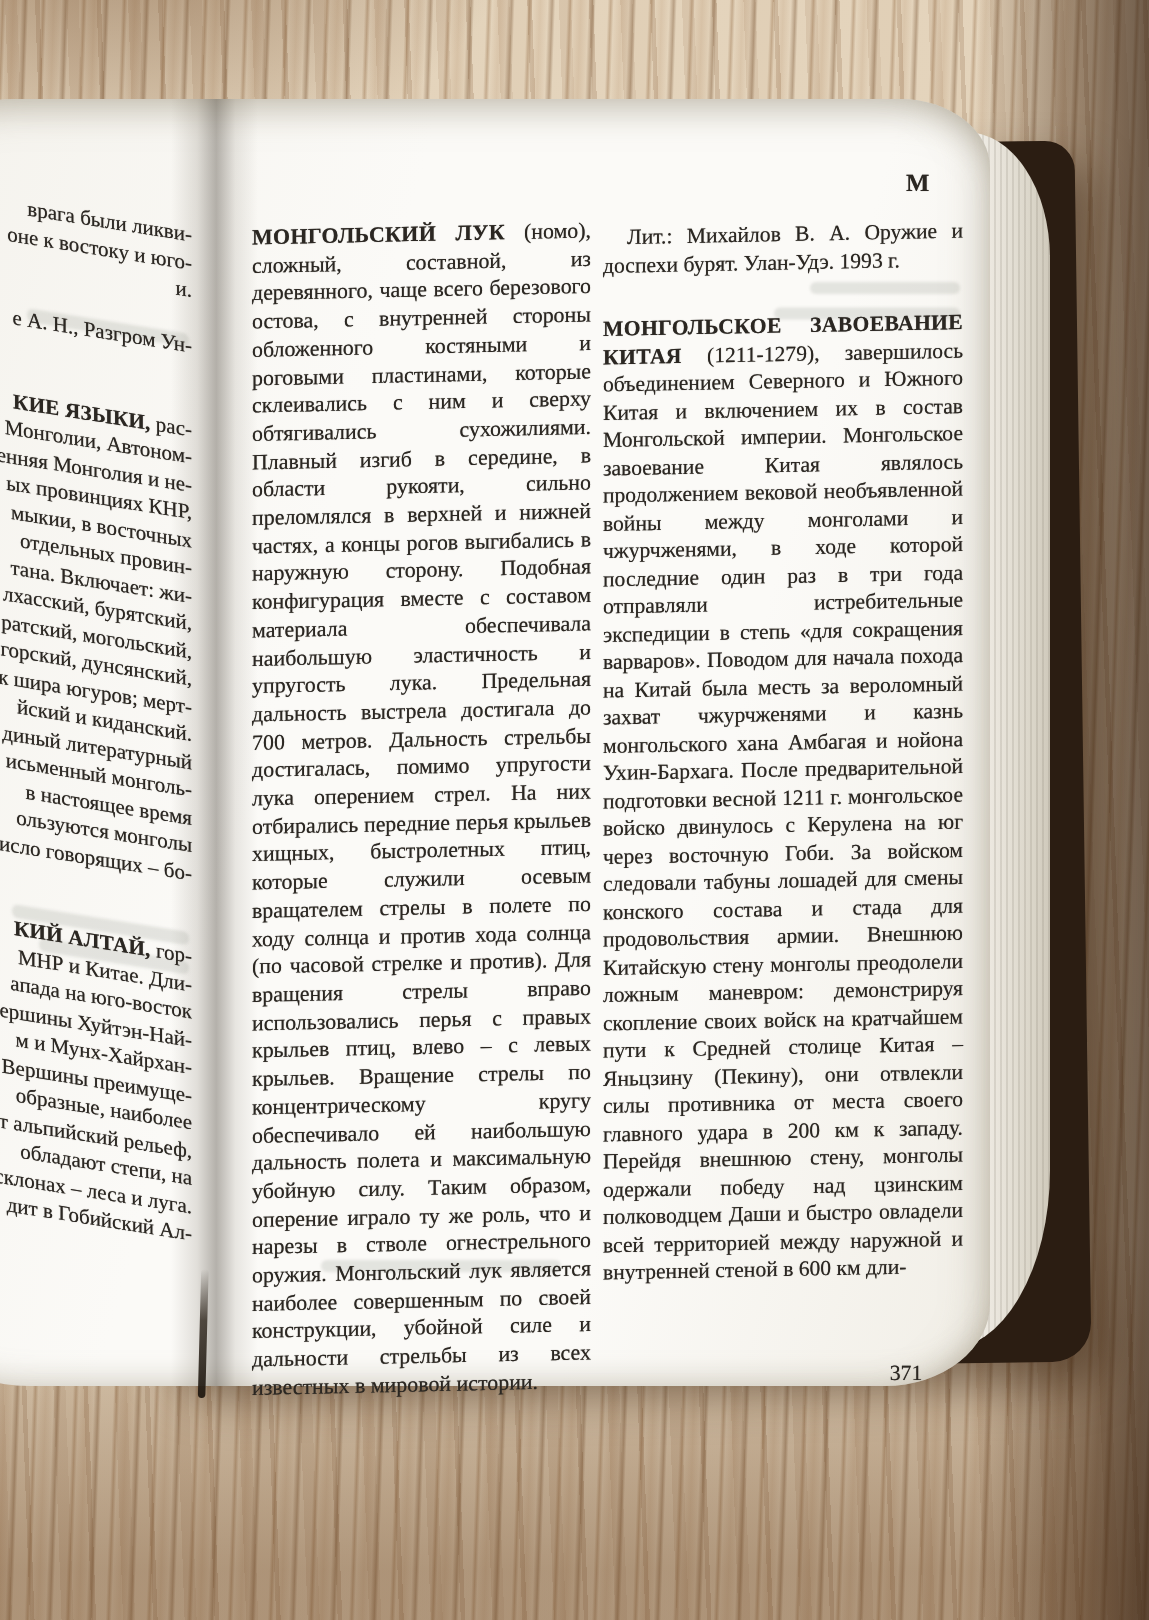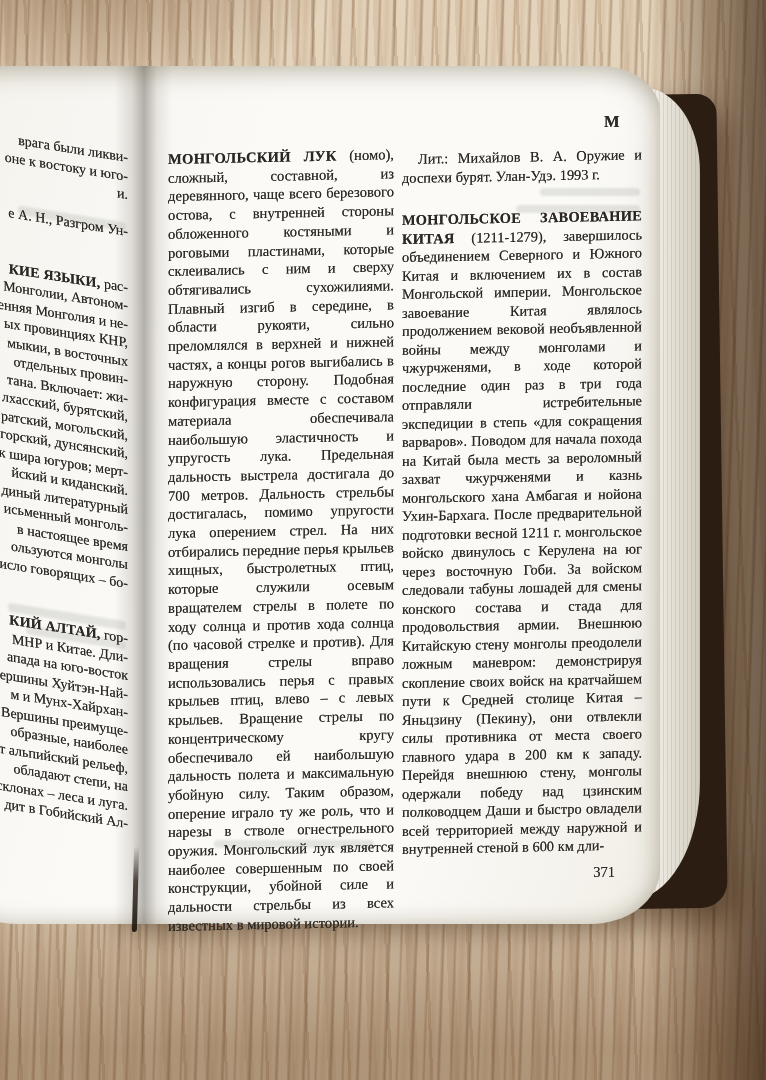--- a/index.html
+++ b/index.html
@@ -85,21 +85,21 @@
     transform:skewY(-1.1deg);transform-origin:0 0;
   }
   .col1 p,.col2 p{margin:0;}
   .entry b{letter-spacing:.25px;}
   .lit{text-indent:16px;margin:0 0 24px 0 !important;}
   .running-head{
     position:absolute;left:604px;top:112px;width:40px;z-index:6;
     font-weight:bold;font-size:16.5px;
   }
   .page-number{
-    position:absolute;left:574px;top:864px;width:60px;z-index:6;
+    position:absolute;left:574px;top:908px;width:60px;z-index:6;
     text-align:center;font-size:14.5px;
   }
   
   .bleed{
     position:absolute;z-index:5;height:9px;border-radius:4px;
     background:rgba(135,142,130,.20);filter:blur(1px);
   }
   .b1{left:18px;top:214px;width:108px;transform:skewY(9deg);}
   .b2{left:8px;top:612px;width:118px;transform:skewY(9deg);}
   .b3{left:26px;top:633px;width:100px;transform:skewY(9deg);}

